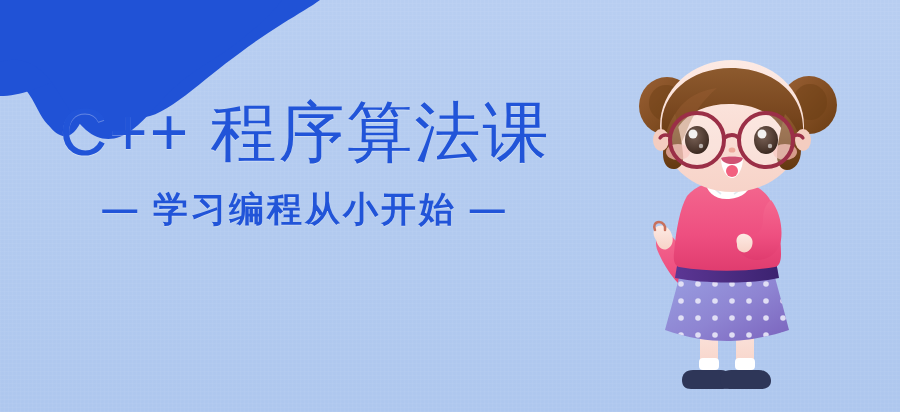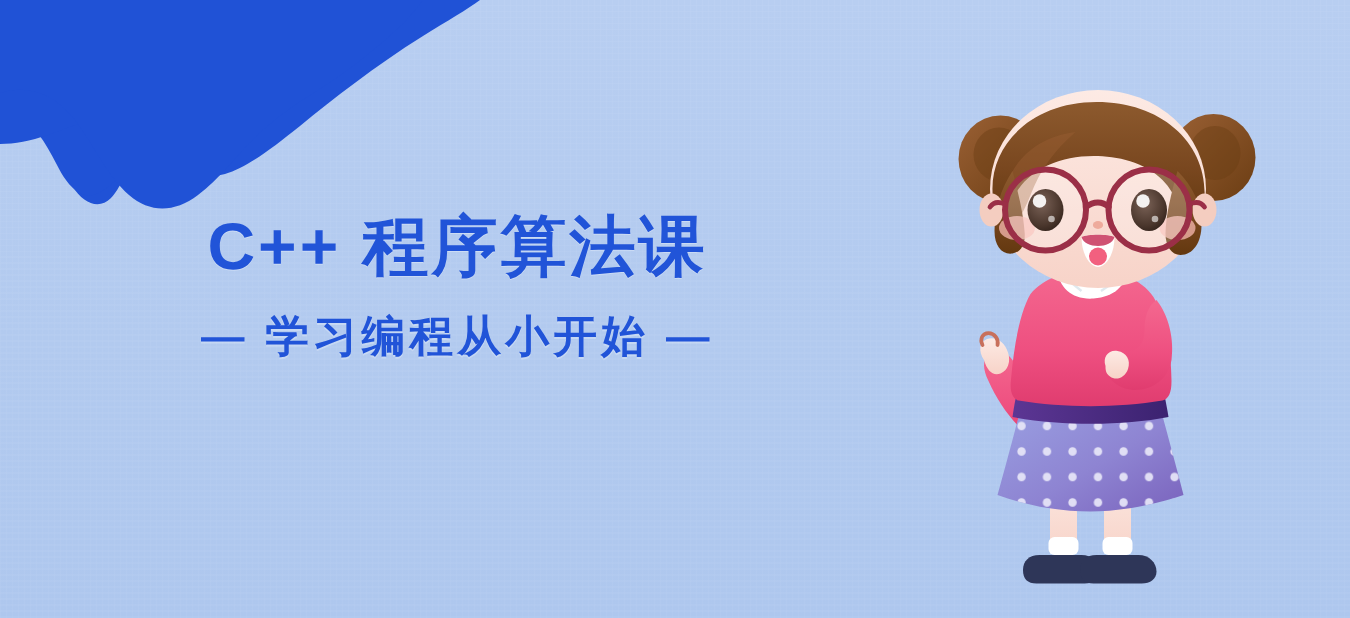--- a/index.html
+++ b/index.html
@@ -34,32 +34,31 @@
     width: 900px; height: 412px;
   }
   .title-block {
     position: absolute;
     left: 0;
     top: 96px;
     width: 610px;
     text-align: center;
   }
   .main-title {
-    font-size: 44px;
-    font-weight: 700;
+    font-size: 66px;
+    font-weight: 400;
     color: #2154d8;
     letter-spacing: 2px;
     line-height: 1.12;
     white-space: nowrap;
     text-shadow: 0 1px 0 rgba(255,255,255,0.30);
-    margin-top: 44px;
   }
   .sub-title {
     margin-top: 16px;
-    font-size: 29px;
+    font-size: 35px;
     font-weight: 700;
     color: #2154d8;
     letter-spacing: 3px;
     white-space: nowrap;
     text-shadow: 0 1px 0 rgba(255,255,255,0.25);
   }
   .ribbon-wrap {
     position: absolute;
     left: 78px;
     top: 252px;

